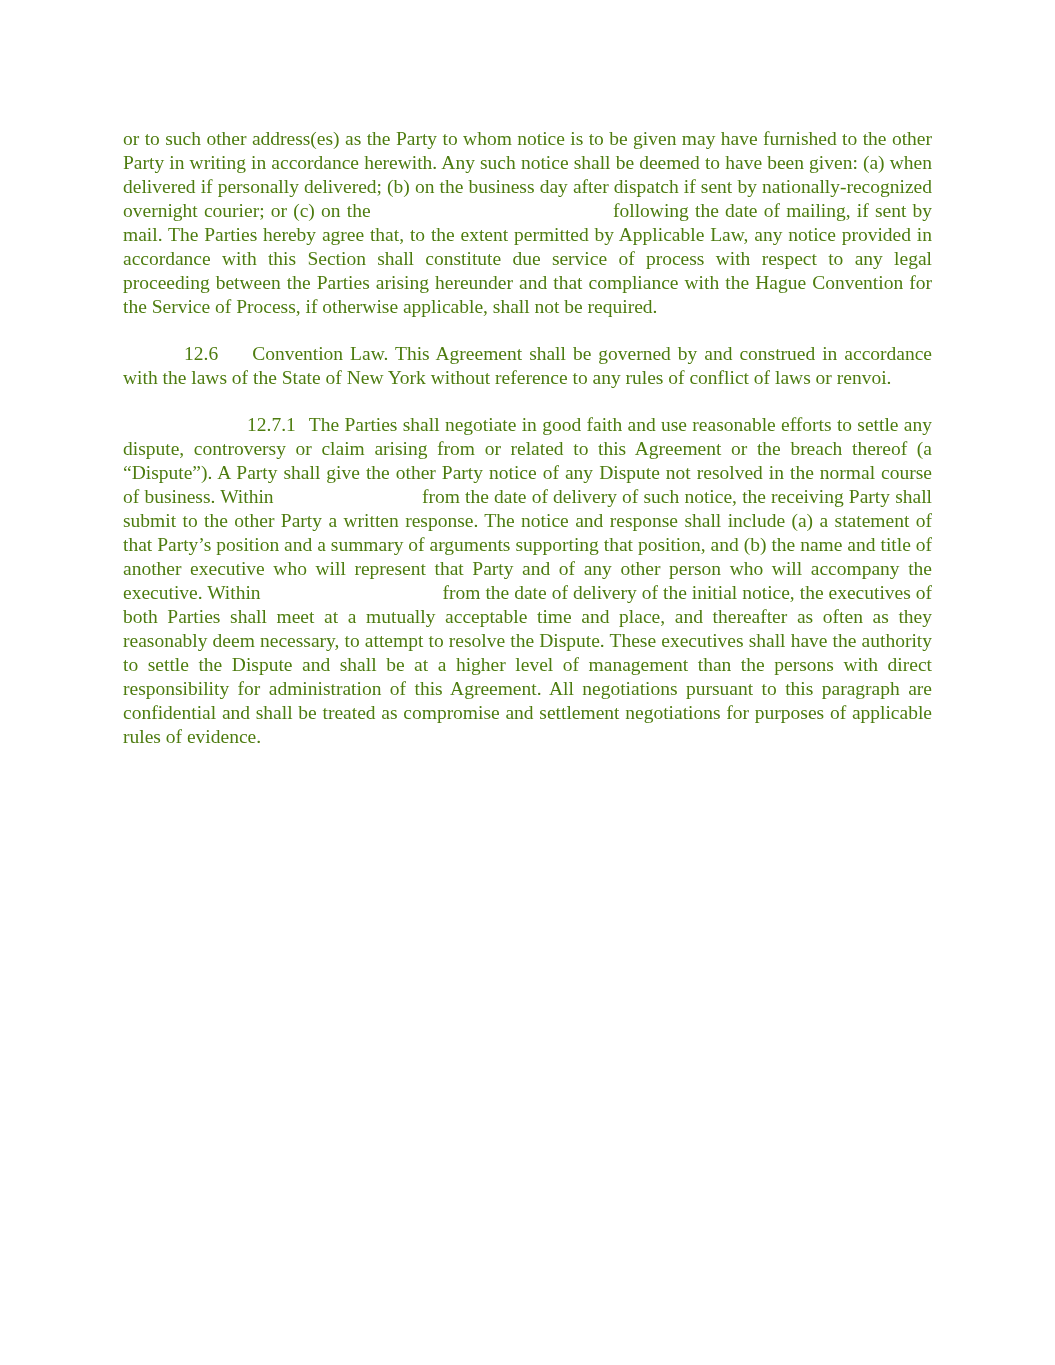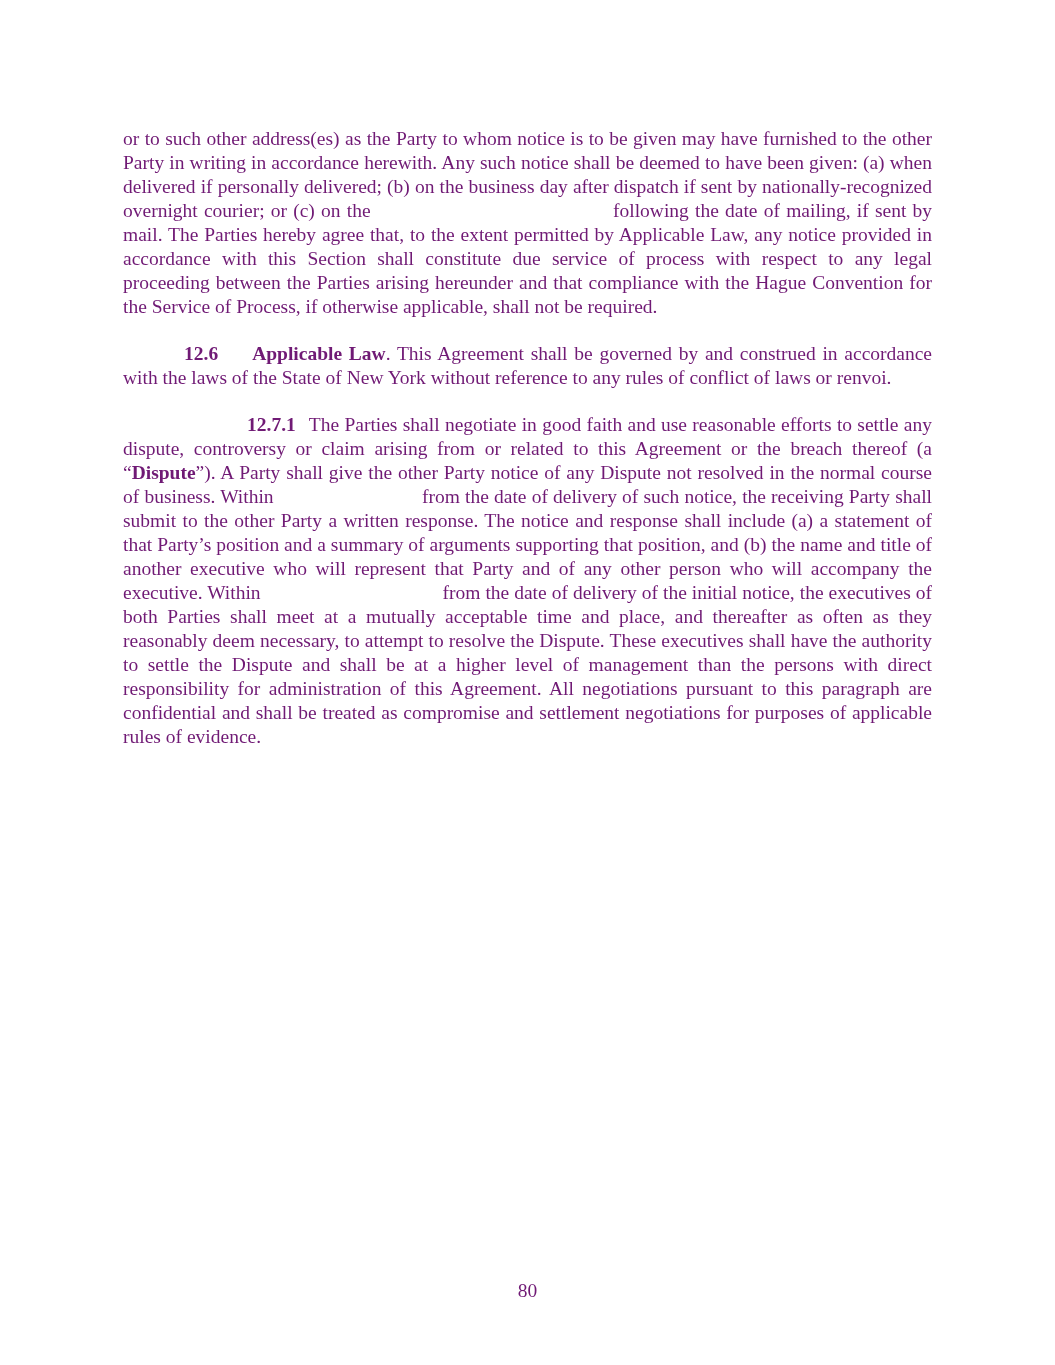--- a/index.html
+++ b/index.html
@@ -9,35 +9,35 @@
   }
   .page {
     position: relative;
     width: 1055px;
     height: 1365px;
     background: #ffffff;
     overflow: hidden;
     font-family: "Liberation Serif", serif;
     font-size: 19.5px;
     line-height: 24px;
-    color: #701a75;
+    color: #4d7c0f;
   }
   .content {
     position: absolute;
     left: 123px;
     top: 127px;
     width: 809px;
   }
   .para {
     margin: 0 0 23px 0;
     text-align: justify;
   }
   .indent-1 { text-indent: 61px; }   
   .indent-2 { text-indent: 124px; }  
-  .bold { font-weight: bold; }
+  .bold { font-weight: normal; }
   .gap { display: inline-block; height: 1px; }
   .gap-a { width: 230px; }  
   .gap-b { width: 138px; }  
   .gap-c { width: 172px; }  
   .tab    { display: inline-block; width: 34px; height: 1px; }
   .tab-sm { display: inline-block; width: 13px; height: 1px; }
   .footer {
     position: absolute;
     top: 1279px;
     left: 0;
@@ -48,26 +48,25 @@
 </head>
 <body>
 
 <div class="page">
   <div class="content">
 
     <p class="para"><span>or to such other address(es) as the Party to whom notice is to be given may have furnished to the other Party in writing in accordance herewith. Any such notice shall be deemed to have been given: (a) when delivered if personally delivered; (b) on the business day after dispatch if sent by nationally-recognized overnight courier; or (c) on the</span>
       <span class="gap gap-a"></span>
       <span>following the date of mailing, if sent by mail. The Parties hereby agree that, to the extent permitted by Applicable Law, any notice provided in accordance with this Section shall constitute due service of process with respect to any legal proceeding between the Parties arising hereunder and that compliance with the Hague Convention for the Service of Process, if otherwise applicable, shall not be required.</span></p>
 
-    <p class="para indent-1"><span class="bold">12.6</span><span class="tab"></span><span class="bold">Applicable Law</span><span>. This Agreement shall be governed by and construed in accordance with the laws of the State of New York without reference to any rules of conflict of laws or renvoi.</span></p>
+    <p class="para indent-1"><span class="bold">12.6</span><span class="tab"></span><span class="bold">Convention Law</span><span>. This Agreement shall be governed by and construed in accordance with the laws of the State of New York without reference to any rules of conflict of laws or renvoi.</span></p>
 
 
     <p class="para indent-2"><span class="bold">12.7.1</span><span class="tab-sm"></span><span>The Parties shall negotiate in good faith and use reasonable efforts to settle any dispute, controversy or claim arising from or related to this Agreement or the breach thereof (a “</span><span class="bold">Dispute</span><span>”). A Party shall give the other Party notice of any Dispute not resolved in the normal course of business. Within</span>
       <span class="gap gap-b"></span>
       <span>from the date of delivery of such notice, the receiving Party shall submit to the other Party a written response. The notice and response shall include (a) a statement of that Party’s position and a summary of arguments supporting that position, and (b) the name and title of another executive who will represent that Party and of any other person who will accompany the executive. Within</span>
       <span class="gap gap-c"></span>
       <span>from the date of delivery of the initial notice, the executives of both Parties shall meet at a mutually acceptable time and place, and thereafter as often as they reasonably deem necessary, to attempt to resolve the Dispute. These executives shall have the authority to settle the Dispute and shall be at a higher level of management than the persons with direct responsibility for administration of this Agreement. All negotiations pursuant to this paragraph are confidential and shall be treated as compromise and settlement negotiations for purposes of applicable rules of evidence.</span></p>
 
 
   </div>
 
-  <div class="footer">80</div>
 </div>
 
 </body></html>

